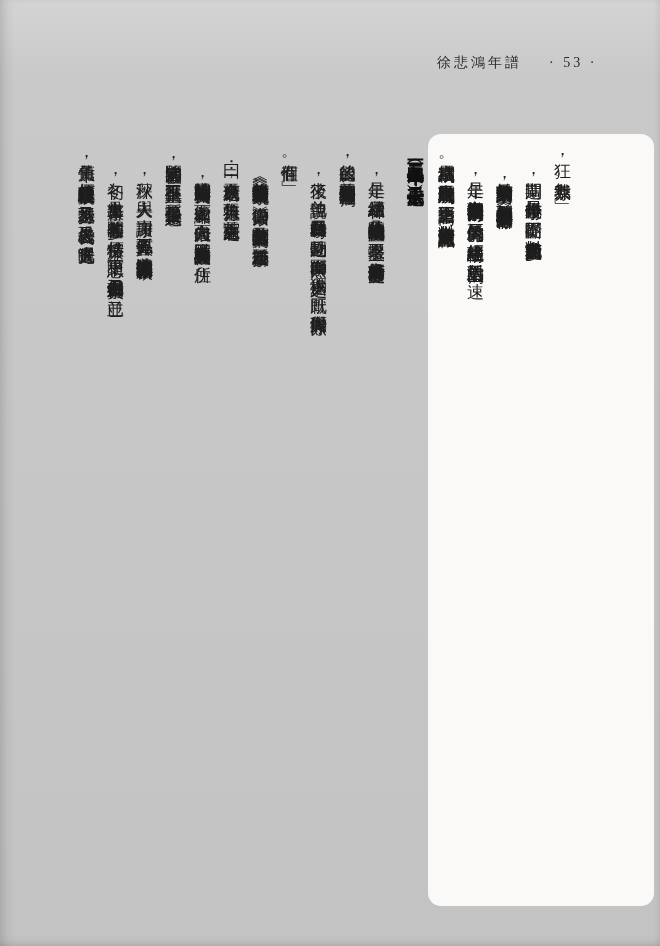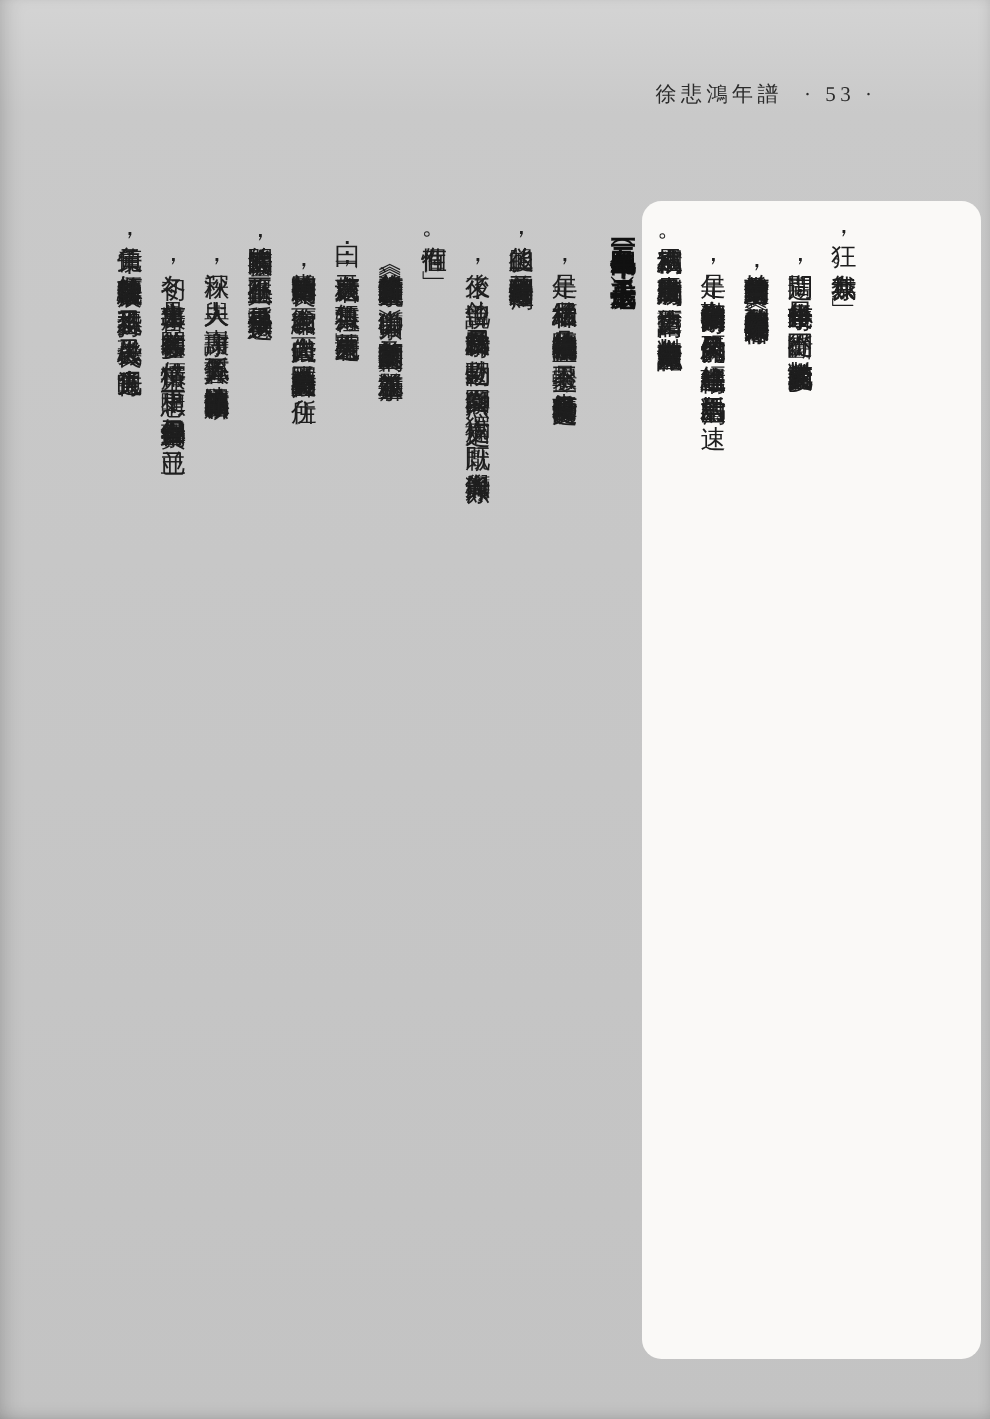--- a/index.html
+++ b/index.html
@@ -18,21 +18,21 @@
                 inset -5px 0 10px -6px rgba(0,0,0,0.12),
                 inset 0 -8px 12px -8px rgba(0,0,0,0.15);
   }
   
   .header {
     position: absolute;
     top: 54px;
     left: 437px;
     display: flex;
     align-items: baseline;
-    gap: 14px;
+    gap: 27px;
     font-size: 14px;
     color: #2b2b2b;
     letter-spacing: 3px;
     white-space: nowrap;
   }
   
   .highlight-box {
     position: absolute;
     left: 428px;
     top: 134px;

